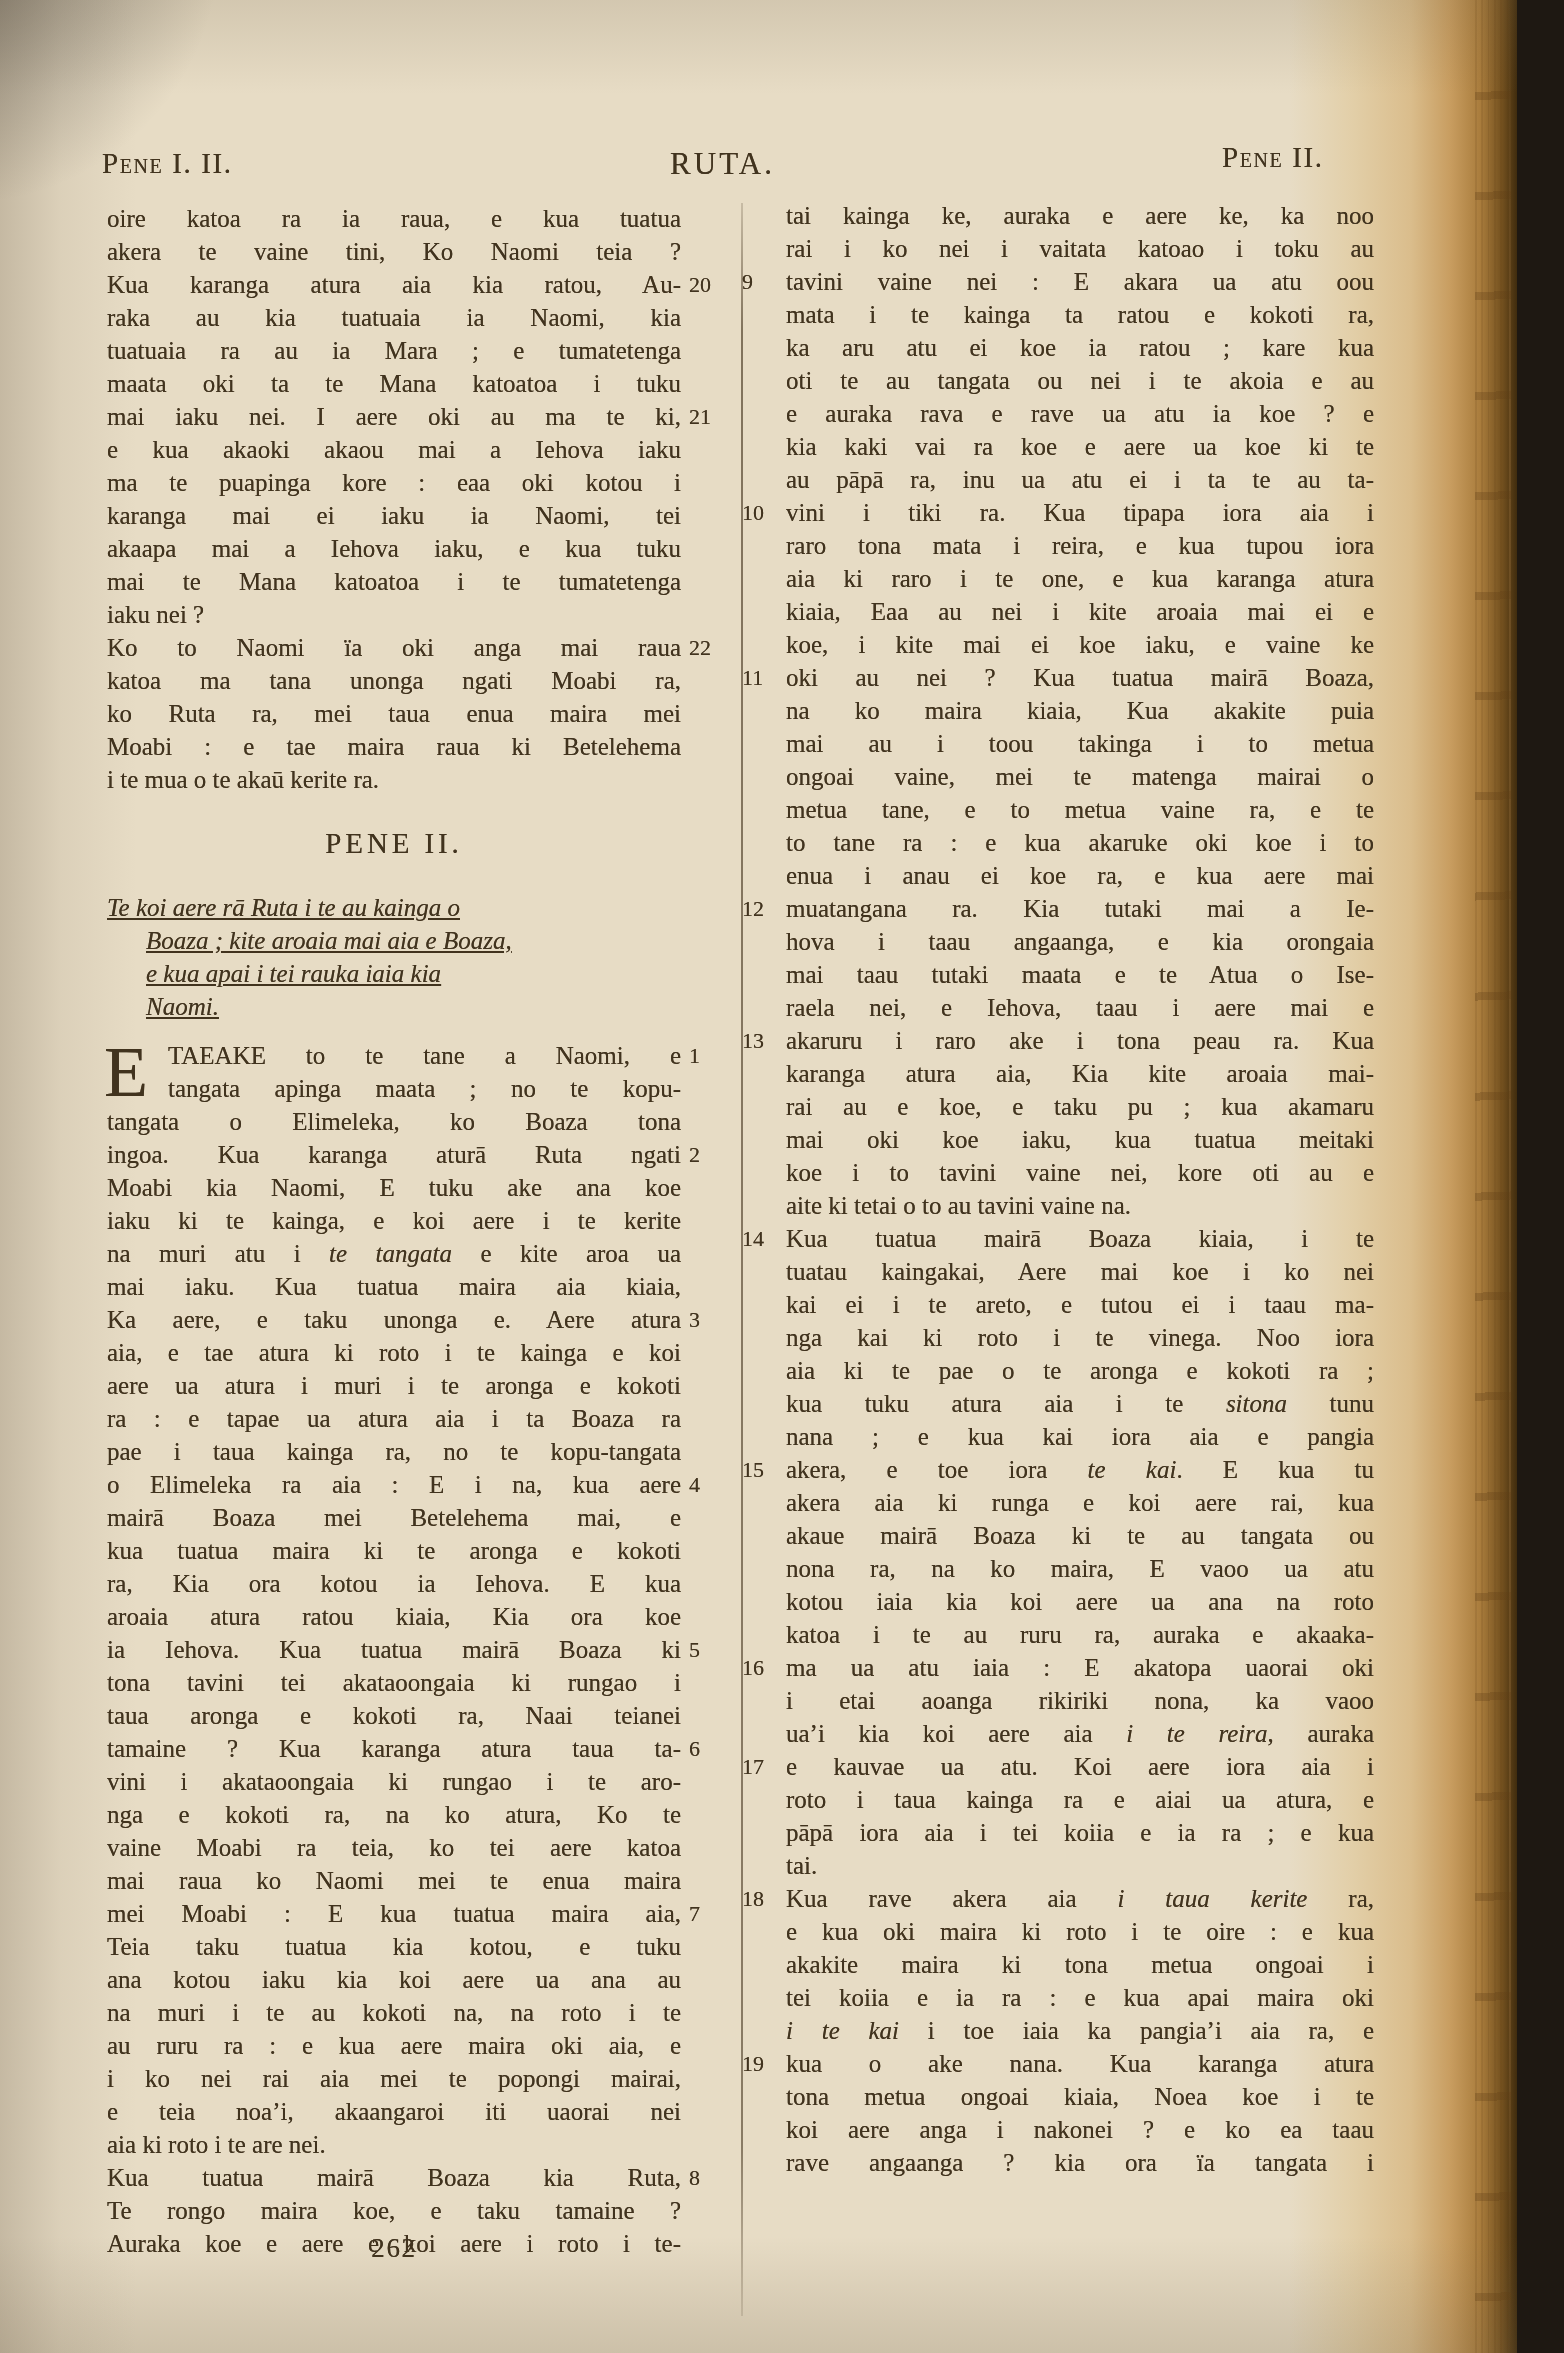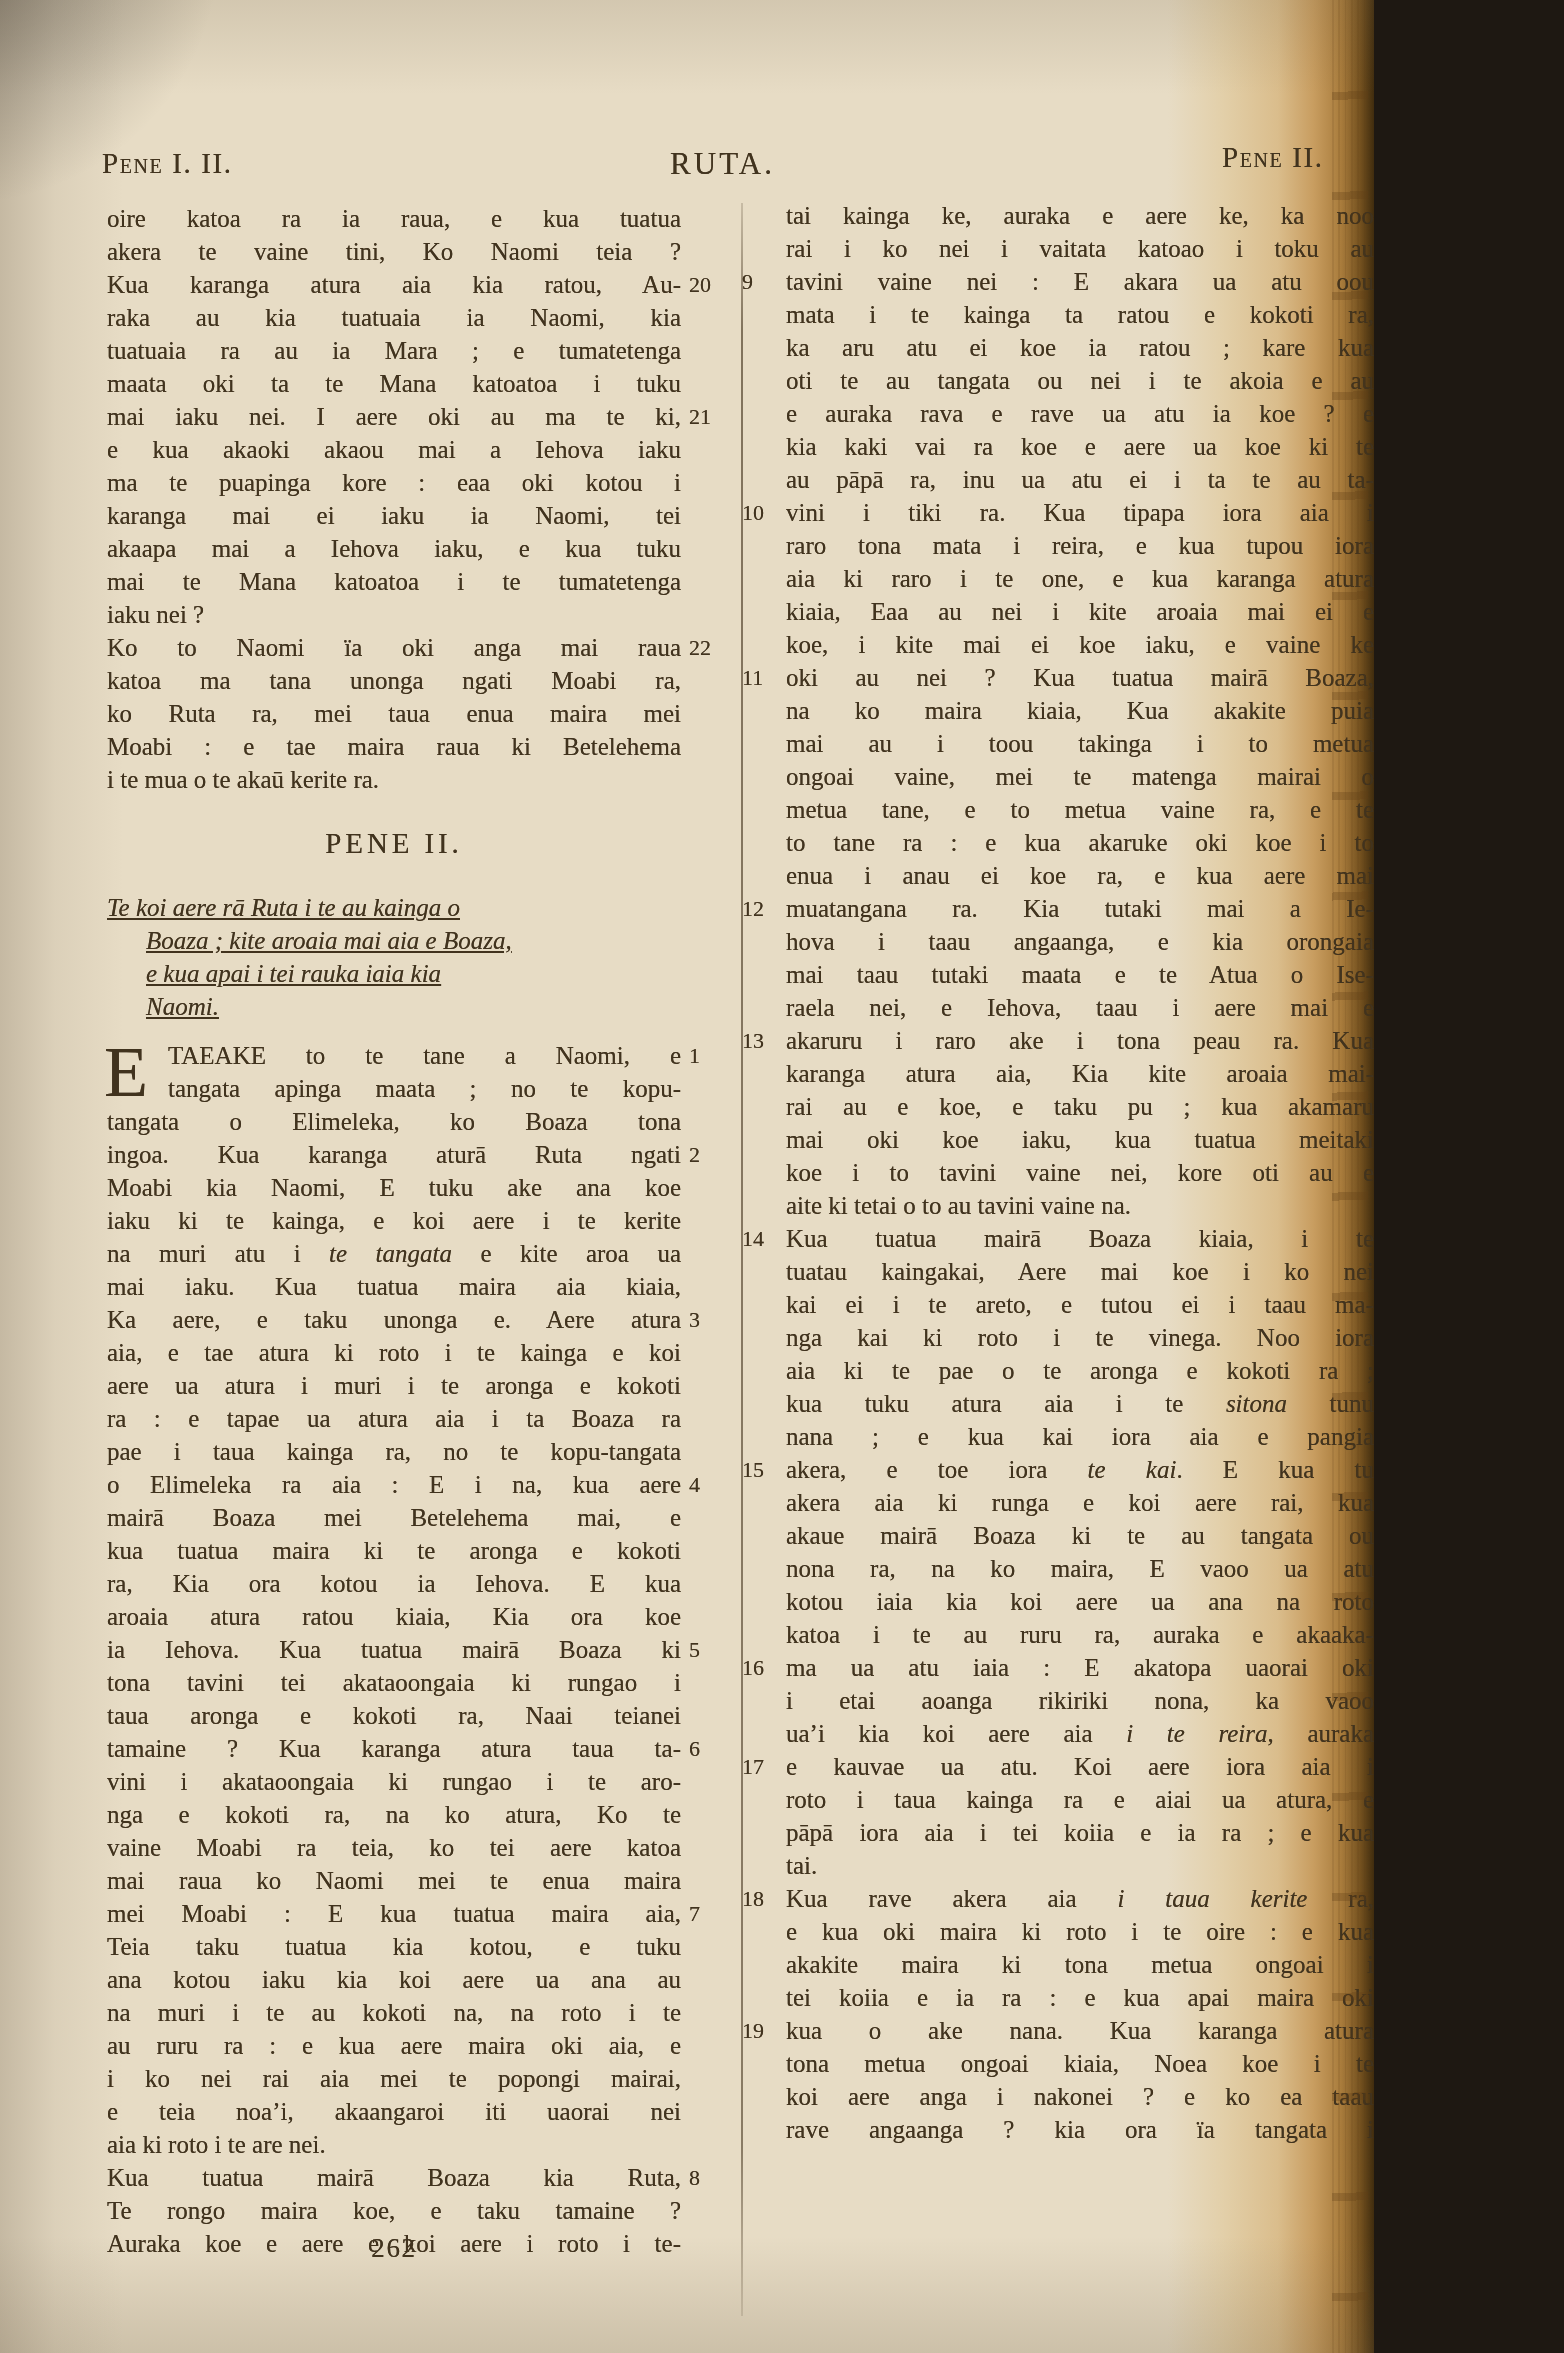--- a/index.html
+++ b/index.html
@@ -1,16 +1,16 @@
 <!DOCTYPE html>
 <html style="font-size:12.5px"><head>
 <meta charset="utf-8">
 <style>
   html,body{margin:0;padding:0;background:#1e1812;}
-  .page{position:relative;width:1374px;height:2354px;overflow:hidden;
+  .page{position:relative;width:1517px;height:2354px;overflow:hidden;
     font-family:"Liberation Serif","DejaVu Serif",serif;color:#41331e;
     background:
       radial-gradient(circle 360px at -39px -55px, rgba(72,66,58,.55), rgba(72,66,58,0) 72%),
       linear-gradient(90deg, rgba(118,103,82,.30) 0%, rgba(118,103,82,.10) 4%, rgba(0,0,0,0) 9%),
       linear-gradient(0deg, rgba(108,92,66,.22) 0%, rgba(0,0,0,0) 5%),
       linear-gradient(180deg, rgba(108,92,66,.16) 0%, rgba(0,0,0,0) 4%),
       linear-gradient(90deg, rgba(0,0,0,0) 85%, rgba(226,206,166,.9) 89%, #dabd8c 93%, #c89d60 95.6%, #a97c3c 97.6%, #74511f 99%, #402c0e 100%),
       #e7dcc5;
     text-shadow:0 0 0.5px rgba(62,47,28,.75);
   }
@@ -175,20 +175,21 @@
       <div class="ln">i etai aoanga rikiriki nona, ka vaoo</div>
       <div class="ln">ua’i kia koi aere aia <i>i te reira</i>, auraka</div>
       <div class="ln">e kauvae ua atu.  Koi aere iora aia i<span class="vn">17</span></div>
       <div class="ln">roto i taua kainga ra e aiai ua atura, e</div>
       <div class="ln">pāpā iora aia i tei koiia e ia ra ; e kua</div>
       <div class="ln end">tai.</div>
       <div class="ln"><span class="lt-pad"></span>Kua rave akera aia <i>i taua kerite</i> ra,<span class="vn">18</span></div>
       <div class="ln">e kua oki maira ki roto i te oire : e kua</div>
       <div class="ln">akakite maira ki tona metua ongoai i</div>
       <div class="ln">tei koiia e ia ra :  e kua apai maira oki</div>
+      <div class="ln"><i>i te kai</i> i toe iaia ka pangia’i aia ra, e</div>
       <div class="ln">kua o ake nana.  Kua karanga atura<span class="vn">19</span></div>
       <div class="ln">tona metua ongoai kiaia, Noea koe i te</div>
       <div class="ln">koi aere anga i nakonei ?  e ko ea taau</div>
       <div class="ln">rave angaanga ? kia ora ïa tangata i</div>
     </div>
 
   <div class="pagenum">262</div>
 
   <div class="fold-line"></div>
   <div class="edge-streaks"></div>

